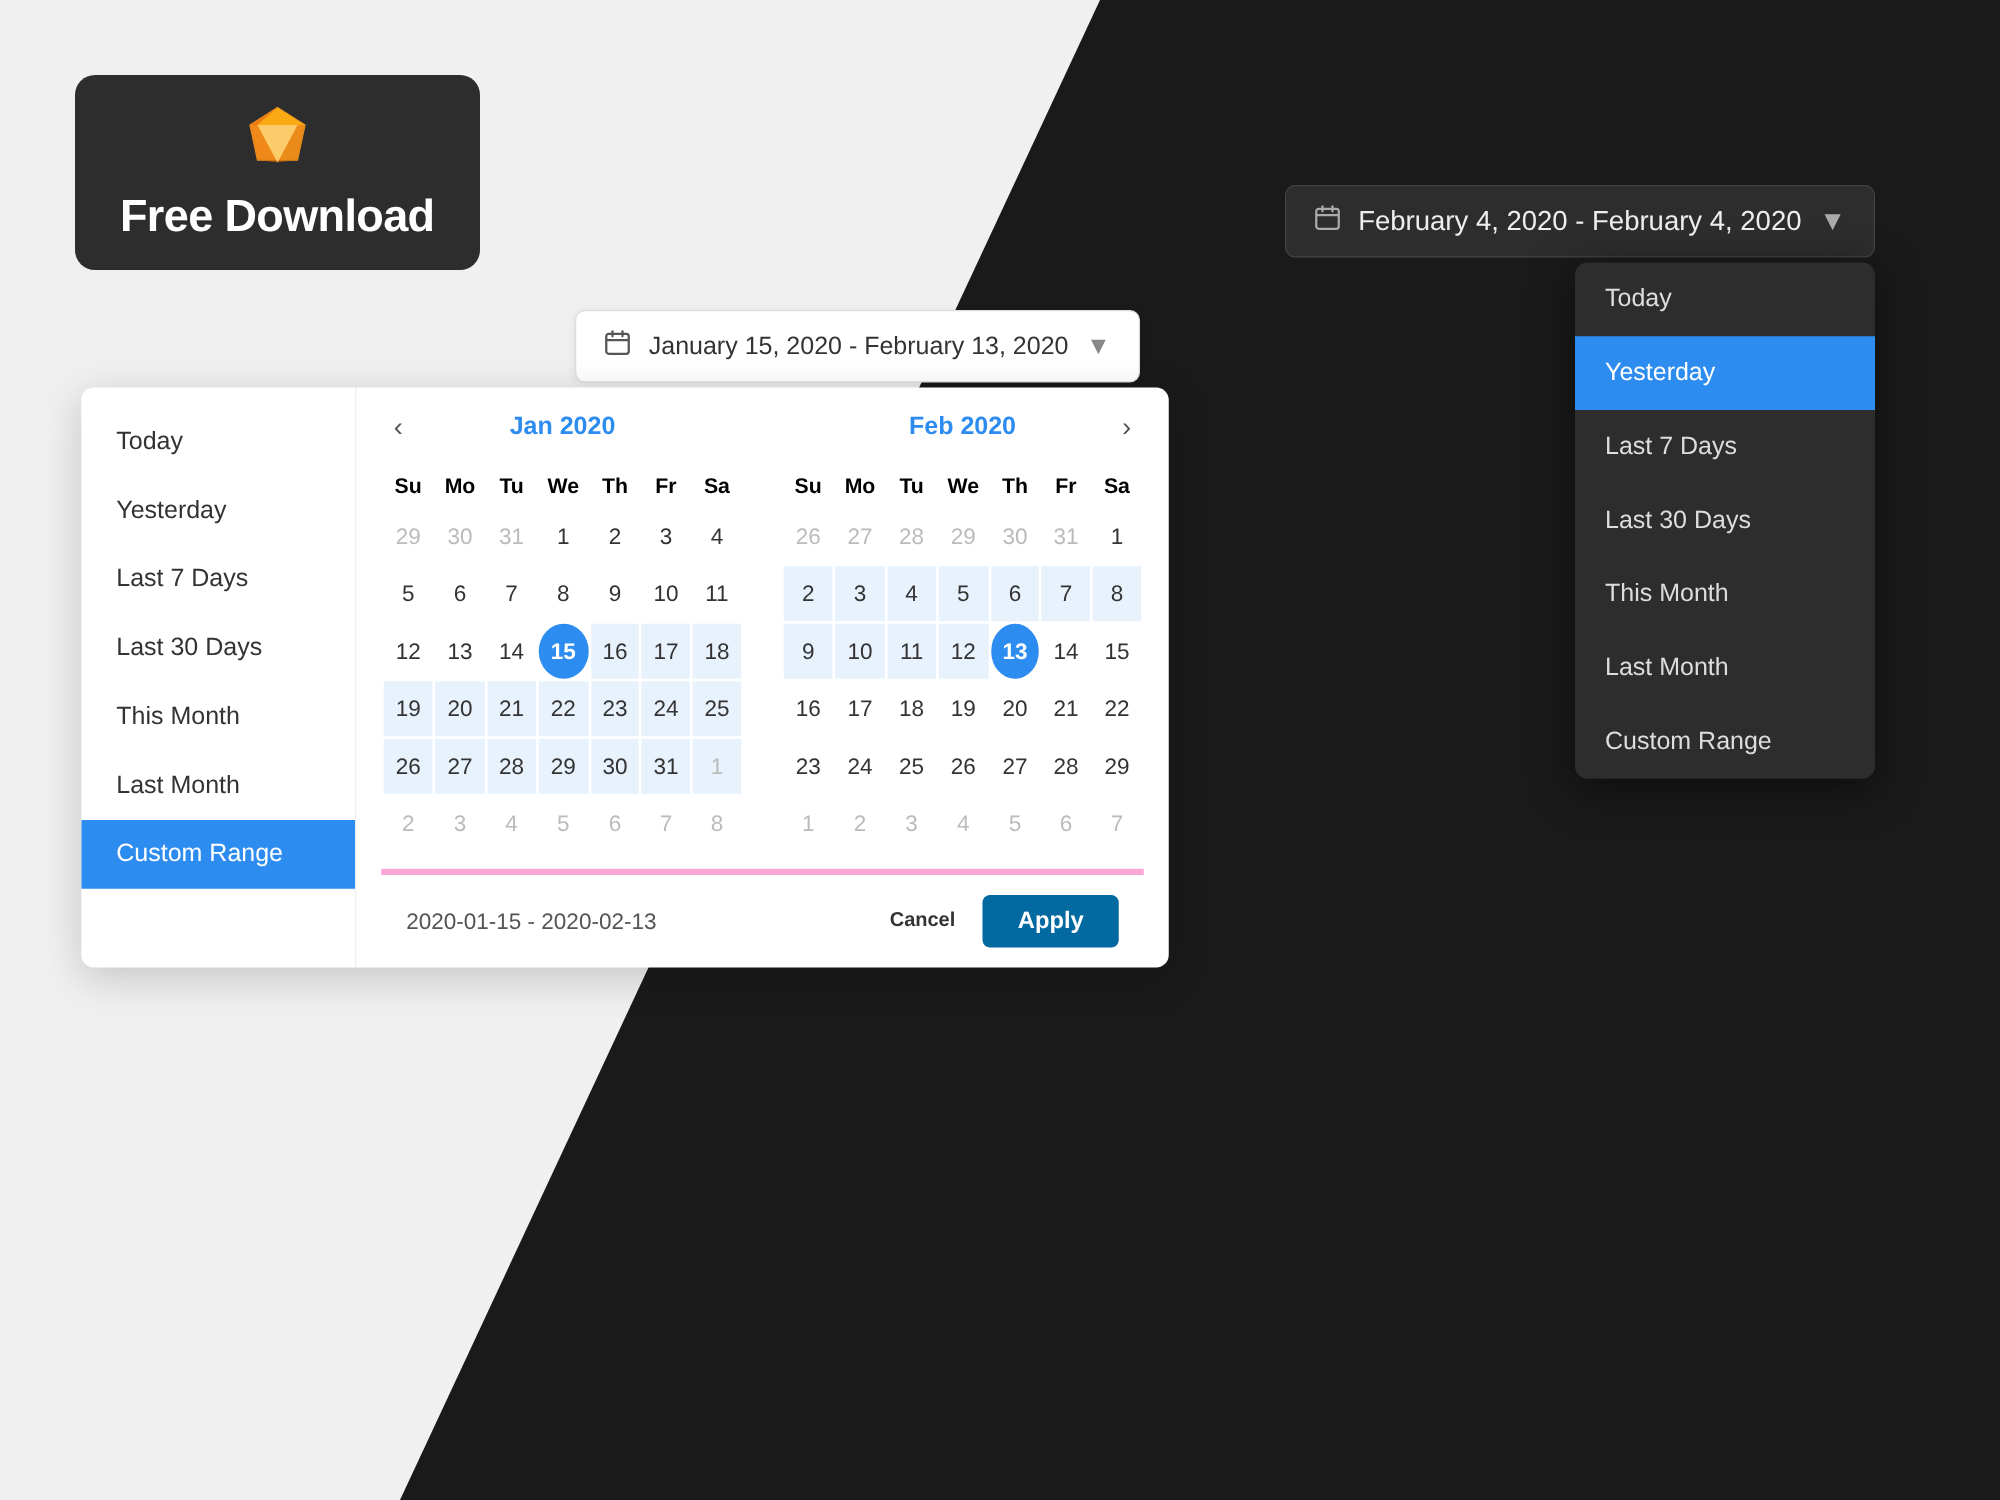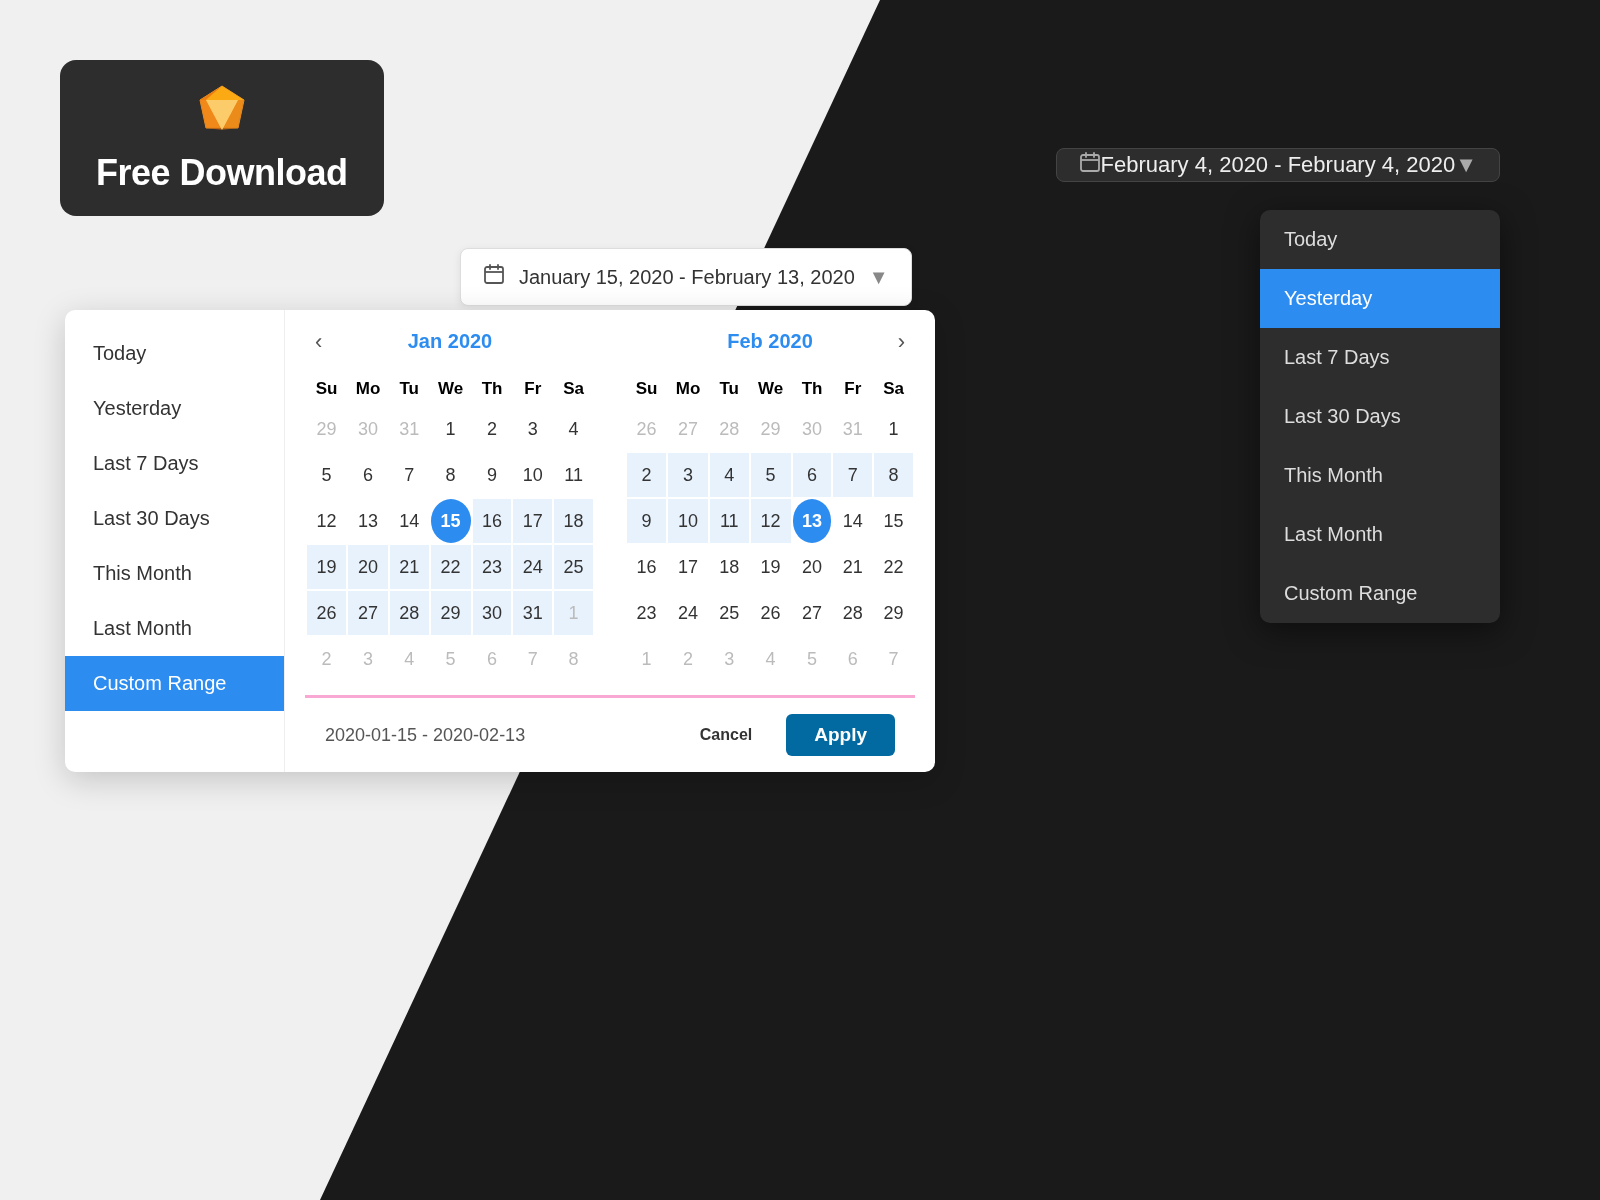--- a/index.html
+++ b/index.html
@@ -93,23 +93,24 @@
     }
 
     
     .date-trigger-dark {
       position: absolute;
       top: 148px;
       right: 100px;
       background: #2d2d2d;
       border: 1px solid #444;
       border-radius: 8px;
-      padding: 2px 22px;
+      padding: 14px 22px;
       display: flex;
       align-items: center;
+      gap: 14px;
       font-size: 22px;
       color: #eee;
       cursor: pointer;
       min-width: 420px;
     }
 
     .date-trigger-dark .chevron {
       margin-left: auto;
       color: #aaa;
     }
@@ -221,22 +222,22 @@
     .cal-grid td.in-range {
       background: #e8f2fd;
       border-radius: 0;
     }
 
     .cal-footer-light {
       padding: 16px 20px;
       display: flex;
       align-items: center;
       justify-content: flex-end;
-      gap: 16px;
-      border-top: 3px solid #f9a8d4;
+      gap: 4px;
+      border-top: 5px solid #f9a8d4;
       margin-top: 12px;
     }
 
     .date-range-text {
       color: #555;
       font-size: 18px;
       margin-right: auto;
     }
 
     .btn-cancel {

